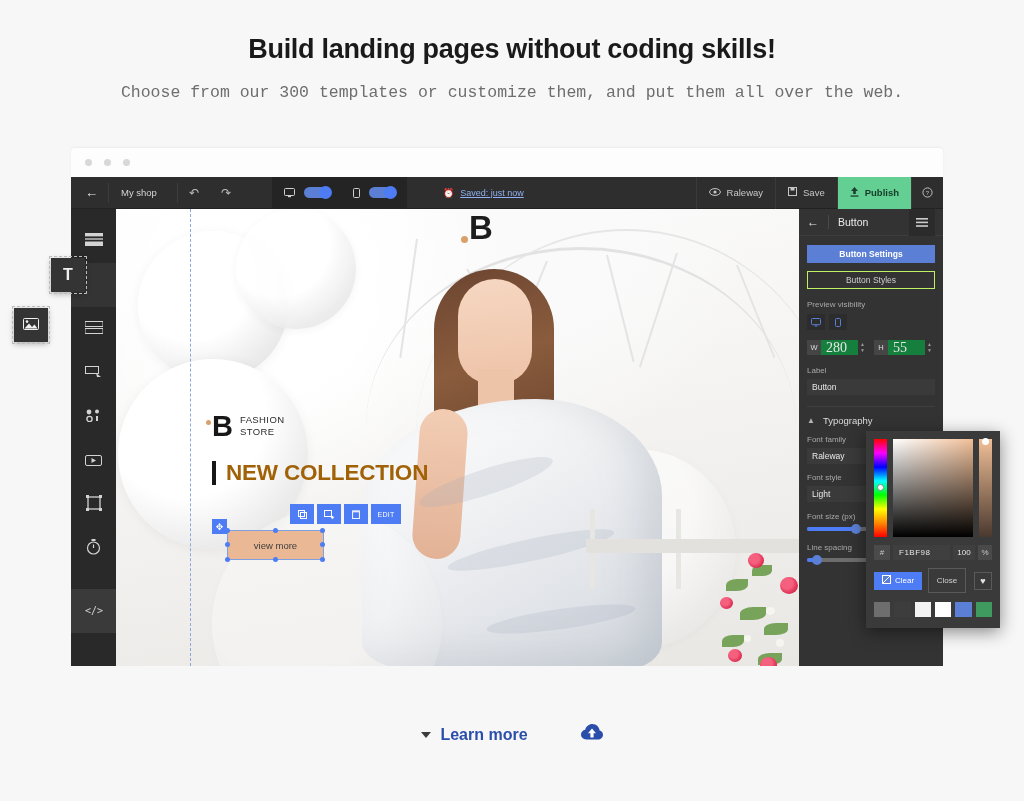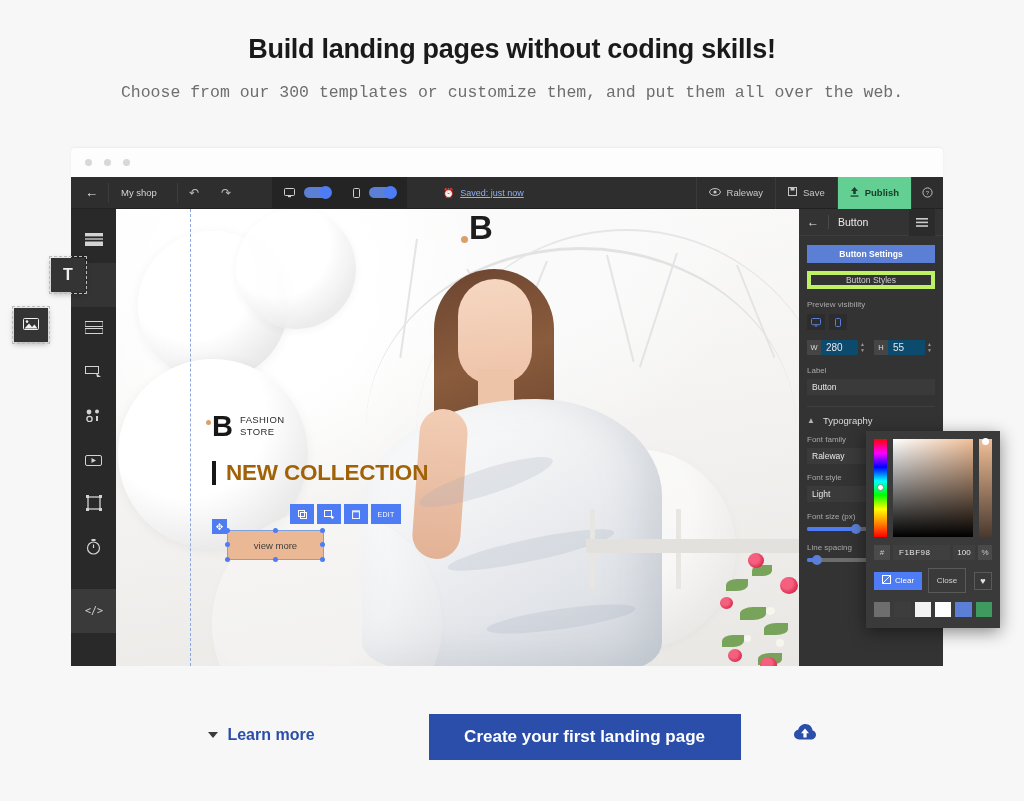--- a/index.html
+++ b/index.html
@@ -260,39 +260,39 @@
     margin-left: auto; width: 26px; height: 27px; background: #2b2b2b;
     display: flex; align-items: center; justify-content: center; color: #ccc;
   }
   .rp-body { padding: 9px 8px; }
   .btn-primary {
     width: 100%; height: 18px; background: #5b7fd4; color: #fff;
     display: flex; align-items: center; justify-content: center;
     font-size: 8.5px; font-weight: bold;
   }
   .btn-ghost {
-    width: 100%; height: 18px; margin-top: 8px; border: 4px solid #bef264;
+    width: 100%; height: 18px; margin-top: 8px; border: 1px solid #bef264;
     color: #cfcfcf; display: flex; align-items: center; justify-content: center;
     font-size: 8.5px;
   }
   .rp-label { margin-top: 11px; font-size: 8px; color: #a9a9a9; }
   .vis-row { display: flex; gap: 4px; margin-top: 5px; }
   .vis-btn {
     width: 18px; height: 16px; background: #2c2c2c; color: #5b7fd4;
     display: flex; align-items: center; justify-content: center;
   }
   .wh-row { display: flex; gap: 9px; margin-top: 10px; }
   .wh { display: flex; align-items: center; width: 58px; }
   .wh-k {
     width: 14px; height: 15px; background: #454545; color: #dcdcdc;
     font-size: 7.5px; display: flex; align-items: center; justify-content: center;
   }
   .wh-v {
-    flex: 1; height: 15px; background: #0c4a6e; color: #e6e6e6;
-    font-size: 10px; display: flex; align-items: center; padding-left: 5px;
+    flex: 1; height: 15px; background: #15803d; color: #e6e6e6;
+    font-size: 14px; display: flex; align-items: center; padding-left: 5px; font-family: Liberation Serif, serif;
   }
   .spin { display: flex; flex-direction: column; gap: 1px; padding-left: 2px; color: #9a9a9a; font-size: 5px; line-height: 5px; }
   .field {
     width: 100%; height: 16px; background: #3a3a3a; color: #e8e8e8;
     font-size: 8.5px; display: flex; align-items: center; padding-left: 5px;
     margin-top: 4px;
   }
   .rp-divider { height: 1px; background: #3f3f3f; margin: 11px 0 0 0; }
   .typo-head {
     display: flex; align-items: center; gap: 8px; margin-top: 8px;
@@ -792,20 +792,19 @@
     <span class="sw" style="background:#5b7fd4"></span>
     <span class="sw" style="background:#3f9a5f"></span>
   </div>
 </div>
 
 <div class="footer">
   <div class="learn">
     <span class="caret"></span>
     <span>Learn more</span>
   </div>
-  <div class="cta">Create your first landing page</div>
   <div class="cloud">
     <svg width="22" height="17" viewBox="0 0 22 17">
       <path d="M5.2 15.5 C2.3 15.5 0 13.3 0 10.6 C0 8.2 1.8 6.2 4.2 5.8 C4.9 2.5 7.9 0 11.4 0 C15.1 0 18.2 2.8 18.6 6.4 C20.6 6.9 22 8.6 22 10.7 C22 13.3 19.8 15.5 17 15.5 Z" fill="#2b4eab"></path>
       <path d="M11 4.5 L15 9.2 H12.6 V13.6 H9.4 V9.2 H7 Z" fill="#ffffff"></path>
     </svg>
   </div>
 </div>
 
 </body></html>

